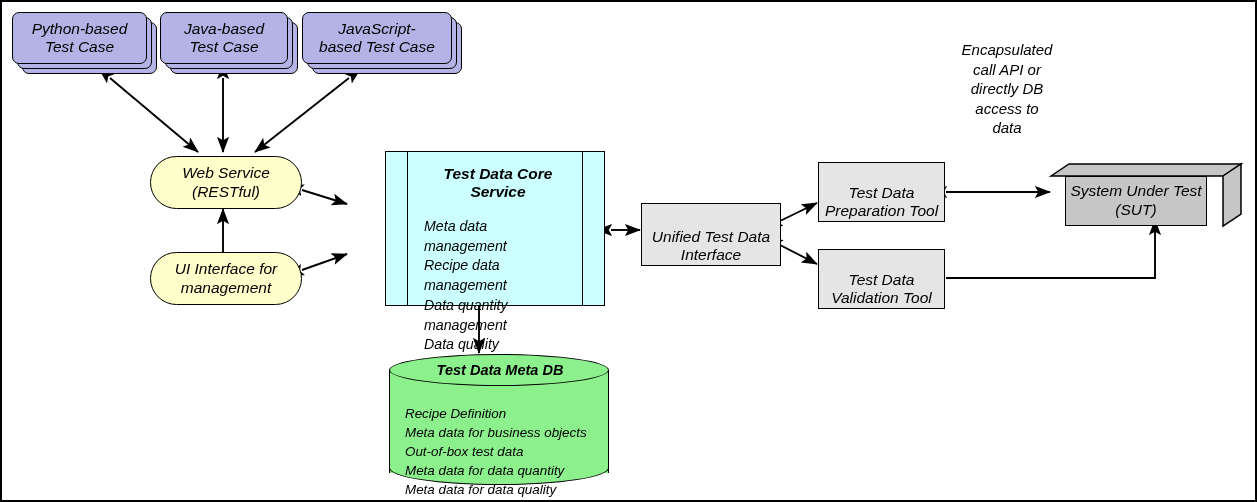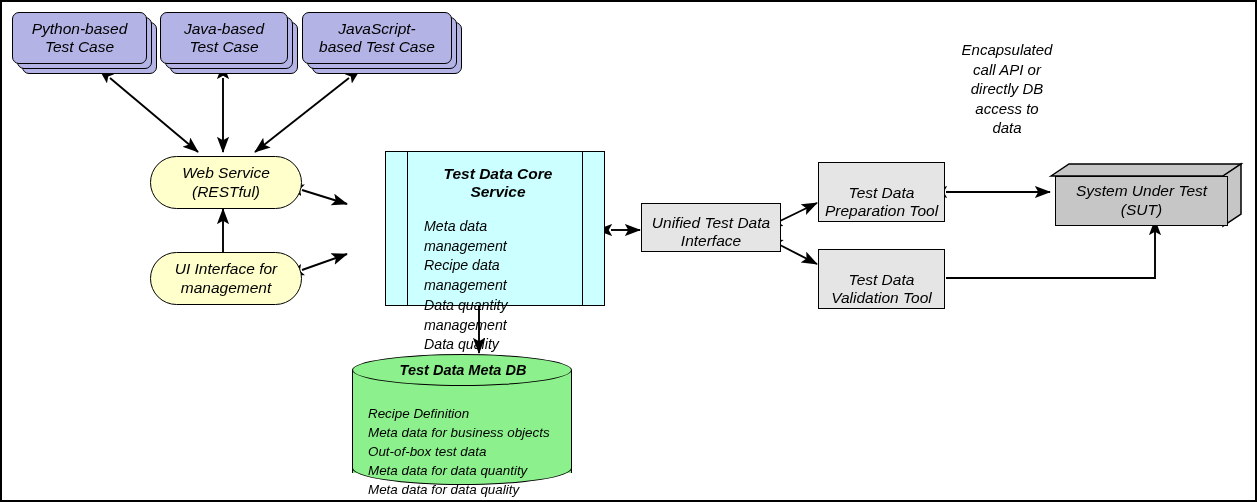--- a/index.html
+++ b/index.html
@@ -228,37 +228,37 @@
     <div class="divider" style="right:21px;"></div>
     <div class="comp-inner">
       <div class="comp-title">Test Data Core Service</div>
       <div class="comp-line">Meta data management</div>
       <div class="comp-line">Recipe data management</div>
       <div class="comp-line">Data quantity management</div>
       <div class="comp-line">Data quality management</div>
     </div>
   </div>
 
-  <div class="cylinder" style="left:350px; top:352px; width:220px; height:135px;">
+  <div class="cylinder" style="left:387px; top:352px; width:220px; height:135px;">
     <div class="cyl-body" style="top:16px; height:103px;"></div>
     <div class="cyl-bottom" style="top:97px; height:34px;"></div>
     <div class="cyl-body" style="top:17px; height:97px; border-top:none; border-bottom:none;"></div>
     <div class="cyl-top" style="top:0; height:32px;"></div>
     <div class="cyl-content" style="top:8px;">
       <div class="cyl-title">Test Data Meta DB</div>
       <div style="height:26px;"></div>
       <div class="cyl-line">Recipe Definition</div>
       <div class="cyl-line">Meta data for business objects</div>
       <div class="cyl-line">Out-of-box test data</div>
       <div class="cyl-line">Meta data for data quantity</div>
       <div class="cyl-line">Meta data for data quality</div>
     </div>
   </div>
 
-  <div class="rectbox" style="left:639px; top:201px; width:140px; height:49px;">
+  <div class="rectbox" style="left:639px; top:201px; width:140px; height:63px;">
     <span>
       <span>Unified Test Data</span><br>
       <span>Interface</span>
     </span>
   </div>
 
   <div class="rectbox" style="left:816px; top:160px; width:127px; height:60px;">
     <span>
       <span>Test Data</span><br>
       <span>Preparation Tool</span>
@@ -278,21 +278,21 @@
     <div>directly DB</div>
     <div>access to</div>
     <div>data</div>
   </div>
 
   <div class="box3d" style="left:1049px; top:162px; width:190px; height:62px;">
     <svg width="190" height="62" xmlns="http://www.w3.org/2000/svg">
       <polygon points="0,12 18,0 190,0 172,12" fill="#c6c6c6" stroke="#000" stroke-width="1.5"></polygon>
       <polygon points="172,12 190,0 190,50 172,62" fill="#c6c6c6" stroke="#000" stroke-width="1.5"></polygon>
     </svg>
-    <div class="face-front" style="left:4px; top:12px; width:173px; height:50px;">
+    <div class="face-front" style="left:14px; top:12px; width:142px; height:50px;">
       <span>
         <span>System Under Test</span><br>
         <span>(SUT)</span>
       </span>
     </div>
   </div>
 
 </div>
 
 </body></html>

